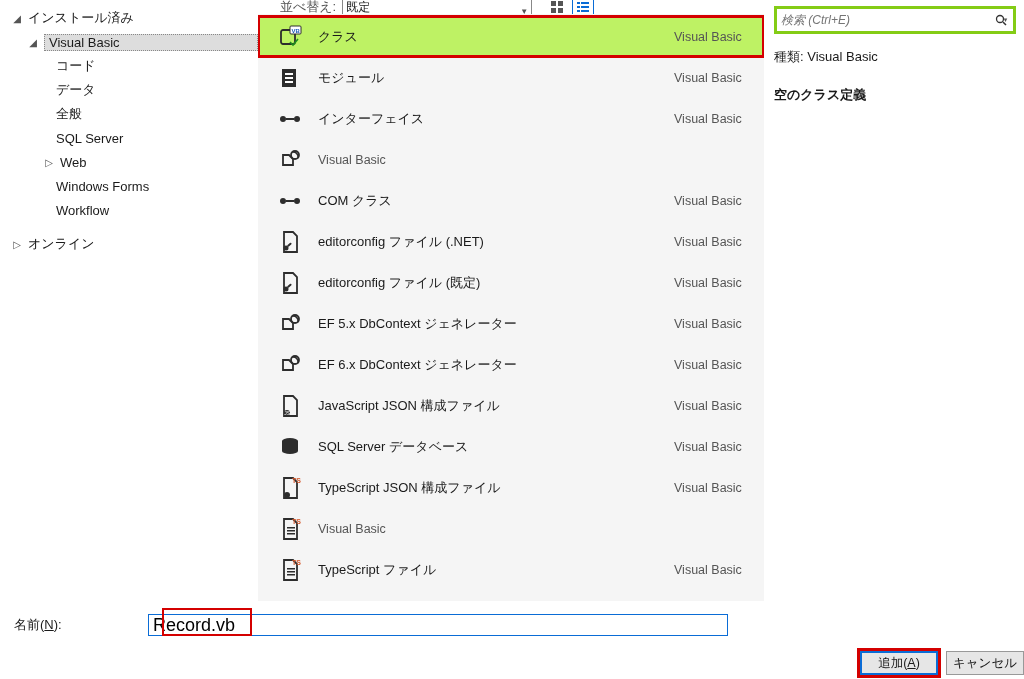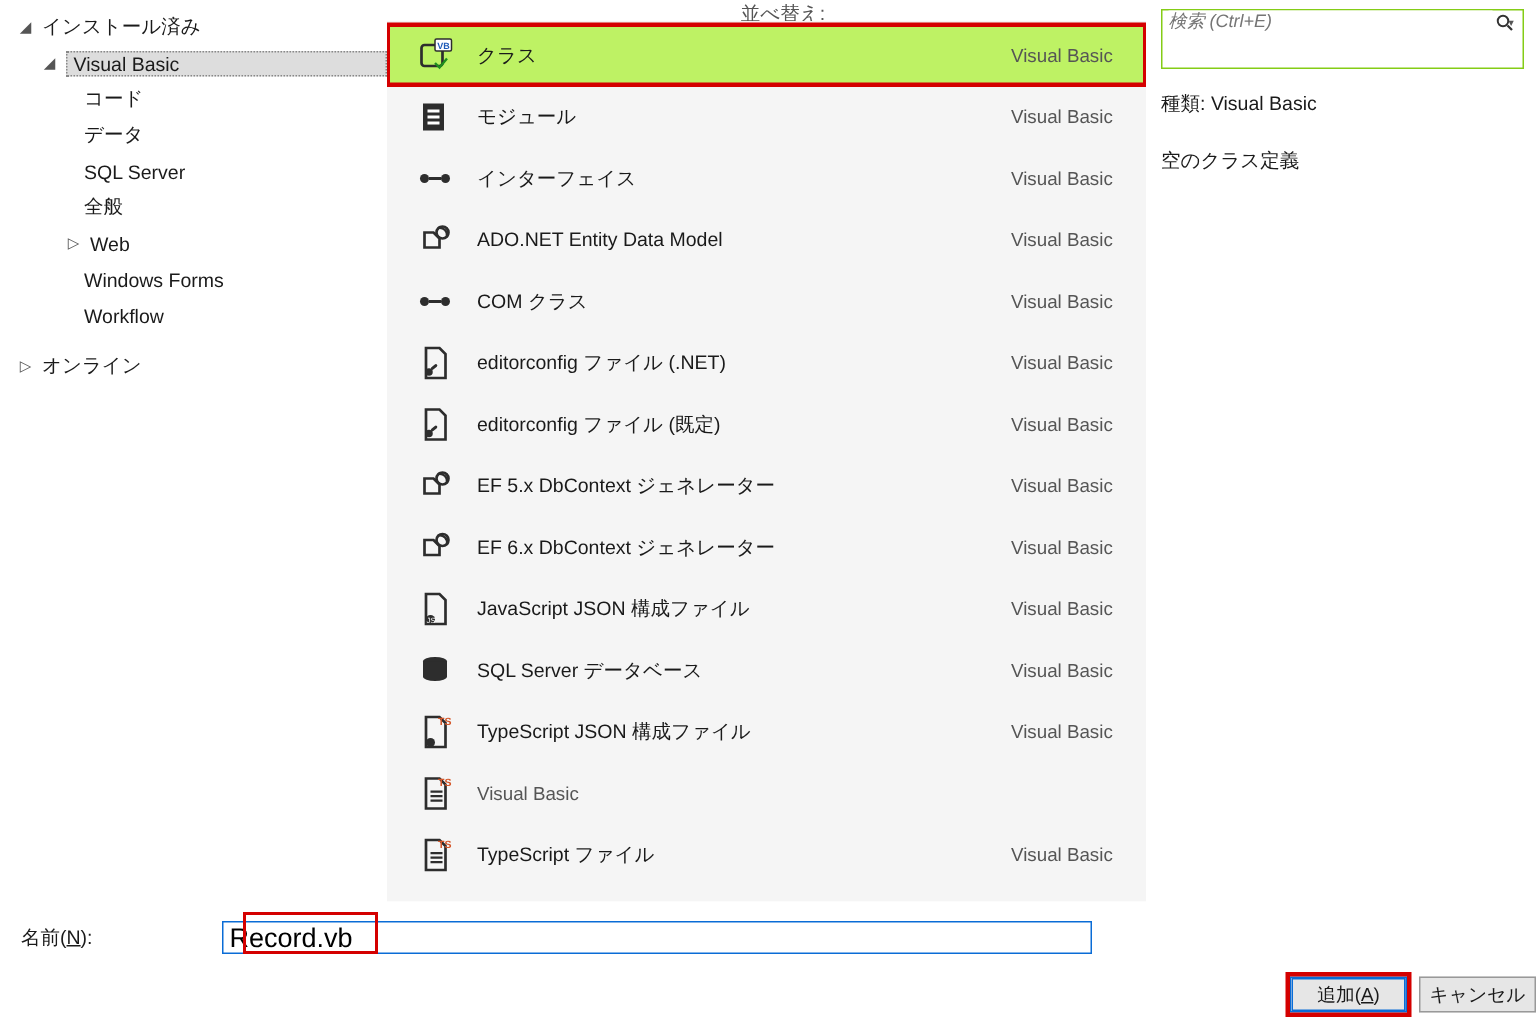--- a/index.html
+++ b/index.html
@@ -57,21 +57,20 @@
       background: #f5f5f5;
       min-width: 0;
     }
     .sort-bar {
       display: flex;
       align-items: center;
       height: 14px;
       background: #fff;
       padding-left: 22px;
       gap: 6px;
-      flex-direction: column;
     }
     .sort-label { color: #555; }
     .sort-combo {
       width: 190px;
       height: 20px;
       border: 1px solid #888;
       background: #fff;
       font-size: 12px;
       padding: 0 3px;
       display: flex; align-items: flex-end; justify-content: space-between;
@@ -116,38 +115,38 @@
 
     
     .right-panel {
       width: 260px;
       background: #fff;
       display: flex;
       flex-direction: column;
       padding: 6px 8px 0 10px;
     }
     .search-box {
-      height: 40px;
-      border: 1px solid #84cc16;
-      display: flex; align-items: flex-start;
+      height: 28px;
+      border: 3px solid #84cc16;
+      display: flex; align-items: center;
       padding: 0 4px;
     }
     .search-box input {
       border: none; outline: none;
       font-style: italic; color: #888;
       font-size: 12px; flex: 1;
     }
     .search-icon {
       width: 16px; height: 16px;
       display: flex; align-items: center; justify-content: center;
       color: #555;
     }
     .search-icon .chev { font-size: 7px; margin-left: -3px; }
     .info-kv { margin-top: 14px; font-size: 13px; }
-    .info-desc { margin-top: 20px; }
+    .info-desc { margin-top: 20px; font-weight: bold; }
 
     
     .bottom-bar {
       height: 78px;
       background: #fff;
       padding: 10px 0 0 14px;
     }
     .name-row {
       display: flex; align-items: center;
       height: 28px;
@@ -195,24 +194,24 @@
       <span class="tree-toggle">◢</span>
       <span class="tree-label tree-label-sel">Visual Basic</span>
     </div>
     <div class="tree-node indent-2">
       <span class="tree-label">コード</span>
     </div>
     <div class="tree-node indent-2">
       <span class="tree-label">データ</span>
     </div>
     <div class="tree-node indent-2">
+      <span class="tree-label">全般</span>
+    </div>
+    <div class="tree-node indent-2">
       <span class="tree-label">SQL Server</span>
-    </div>
-    <div class="tree-node indent-2">
-      <span class="tree-label">全般</span>
     </div>
     <div class="tree-node indent-2" style="padding-left:38px;">
       <span class="tree-toggle">▷</span>
       <span class="tree-label">Web</span>
     </div>
     <div class="tree-node indent-2">
       <span class="tree-label">Windows Forms</span>
     </div>
     <div class="tree-node indent-2">
       <span class="tree-label">Workflow</span>
@@ -289,21 +288,20 @@
     <span class="tmpl-lang">Visual Basic</span>
         </div>
         <div class="tmpl-row">
     <span class="tmpl-icon">
             <svg width="26" height="26" viewBox="0 0 26 26">
               <path d="M6 8 h6 l4 4 v6 h-10 z" fill="none" stroke="#2d2d2d" stroke-width="1.8"></path>
               <circle cx="18" cy="8" r="4" fill="none" stroke="#2d2d2d" stroke-width="1.8"></circle>
               <path d="M15 5 a5 5 0 0 1 6 6" fill="none" stroke="#2d2d2d" stroke-width="1.6"></path>
             </svg>
           </span>
-    <span class="tmpl-title">ADO.NET Entity Data Model</span>
     <span class="tmpl-lang">Visual Basic</span>
         </div>
         <div class="tmpl-row">
     <span class="tmpl-icon">
             <svg width="26" height="26" viewBox="0 0 26 26">
               <circle cx="6" cy="13" r="3" fill="#2d2d2d"></circle>
               <rect x="9" y="12" width="8" height="2" fill="#2d2d2d"></rect>
               <circle cx="20" cy="13" r="3" fill="#2d2d2d"></circle>
             </svg>
           </span>

